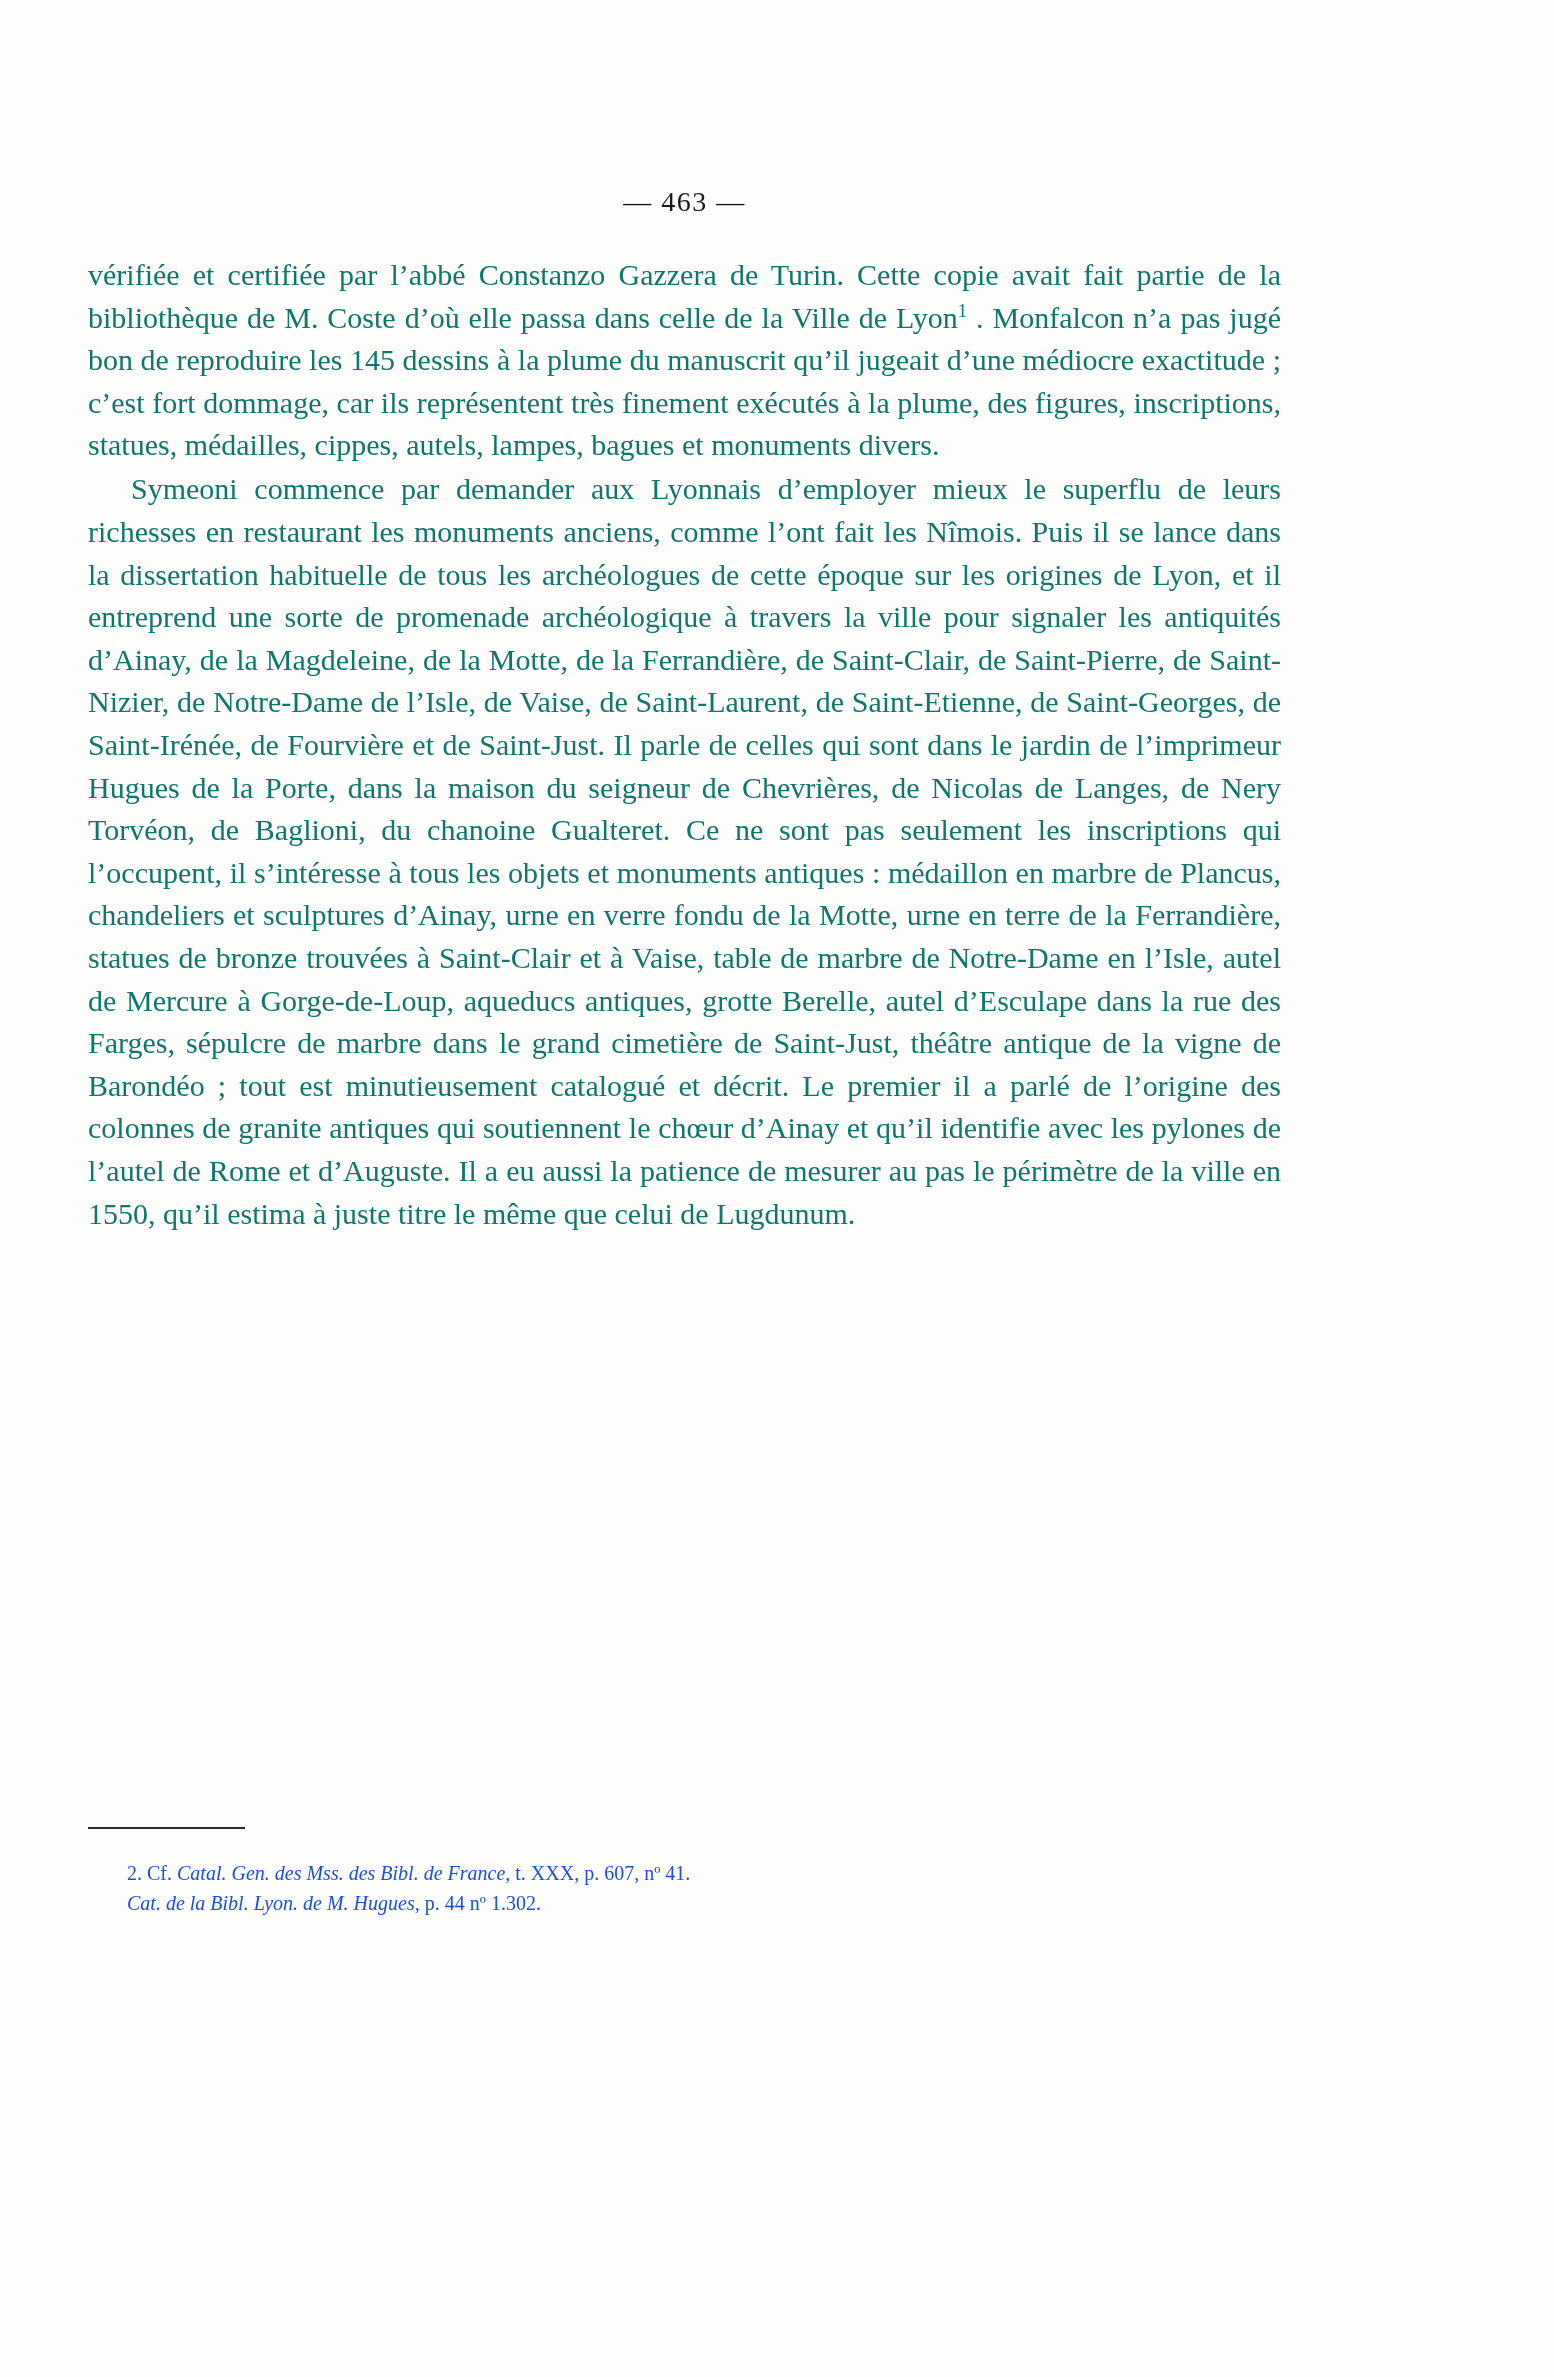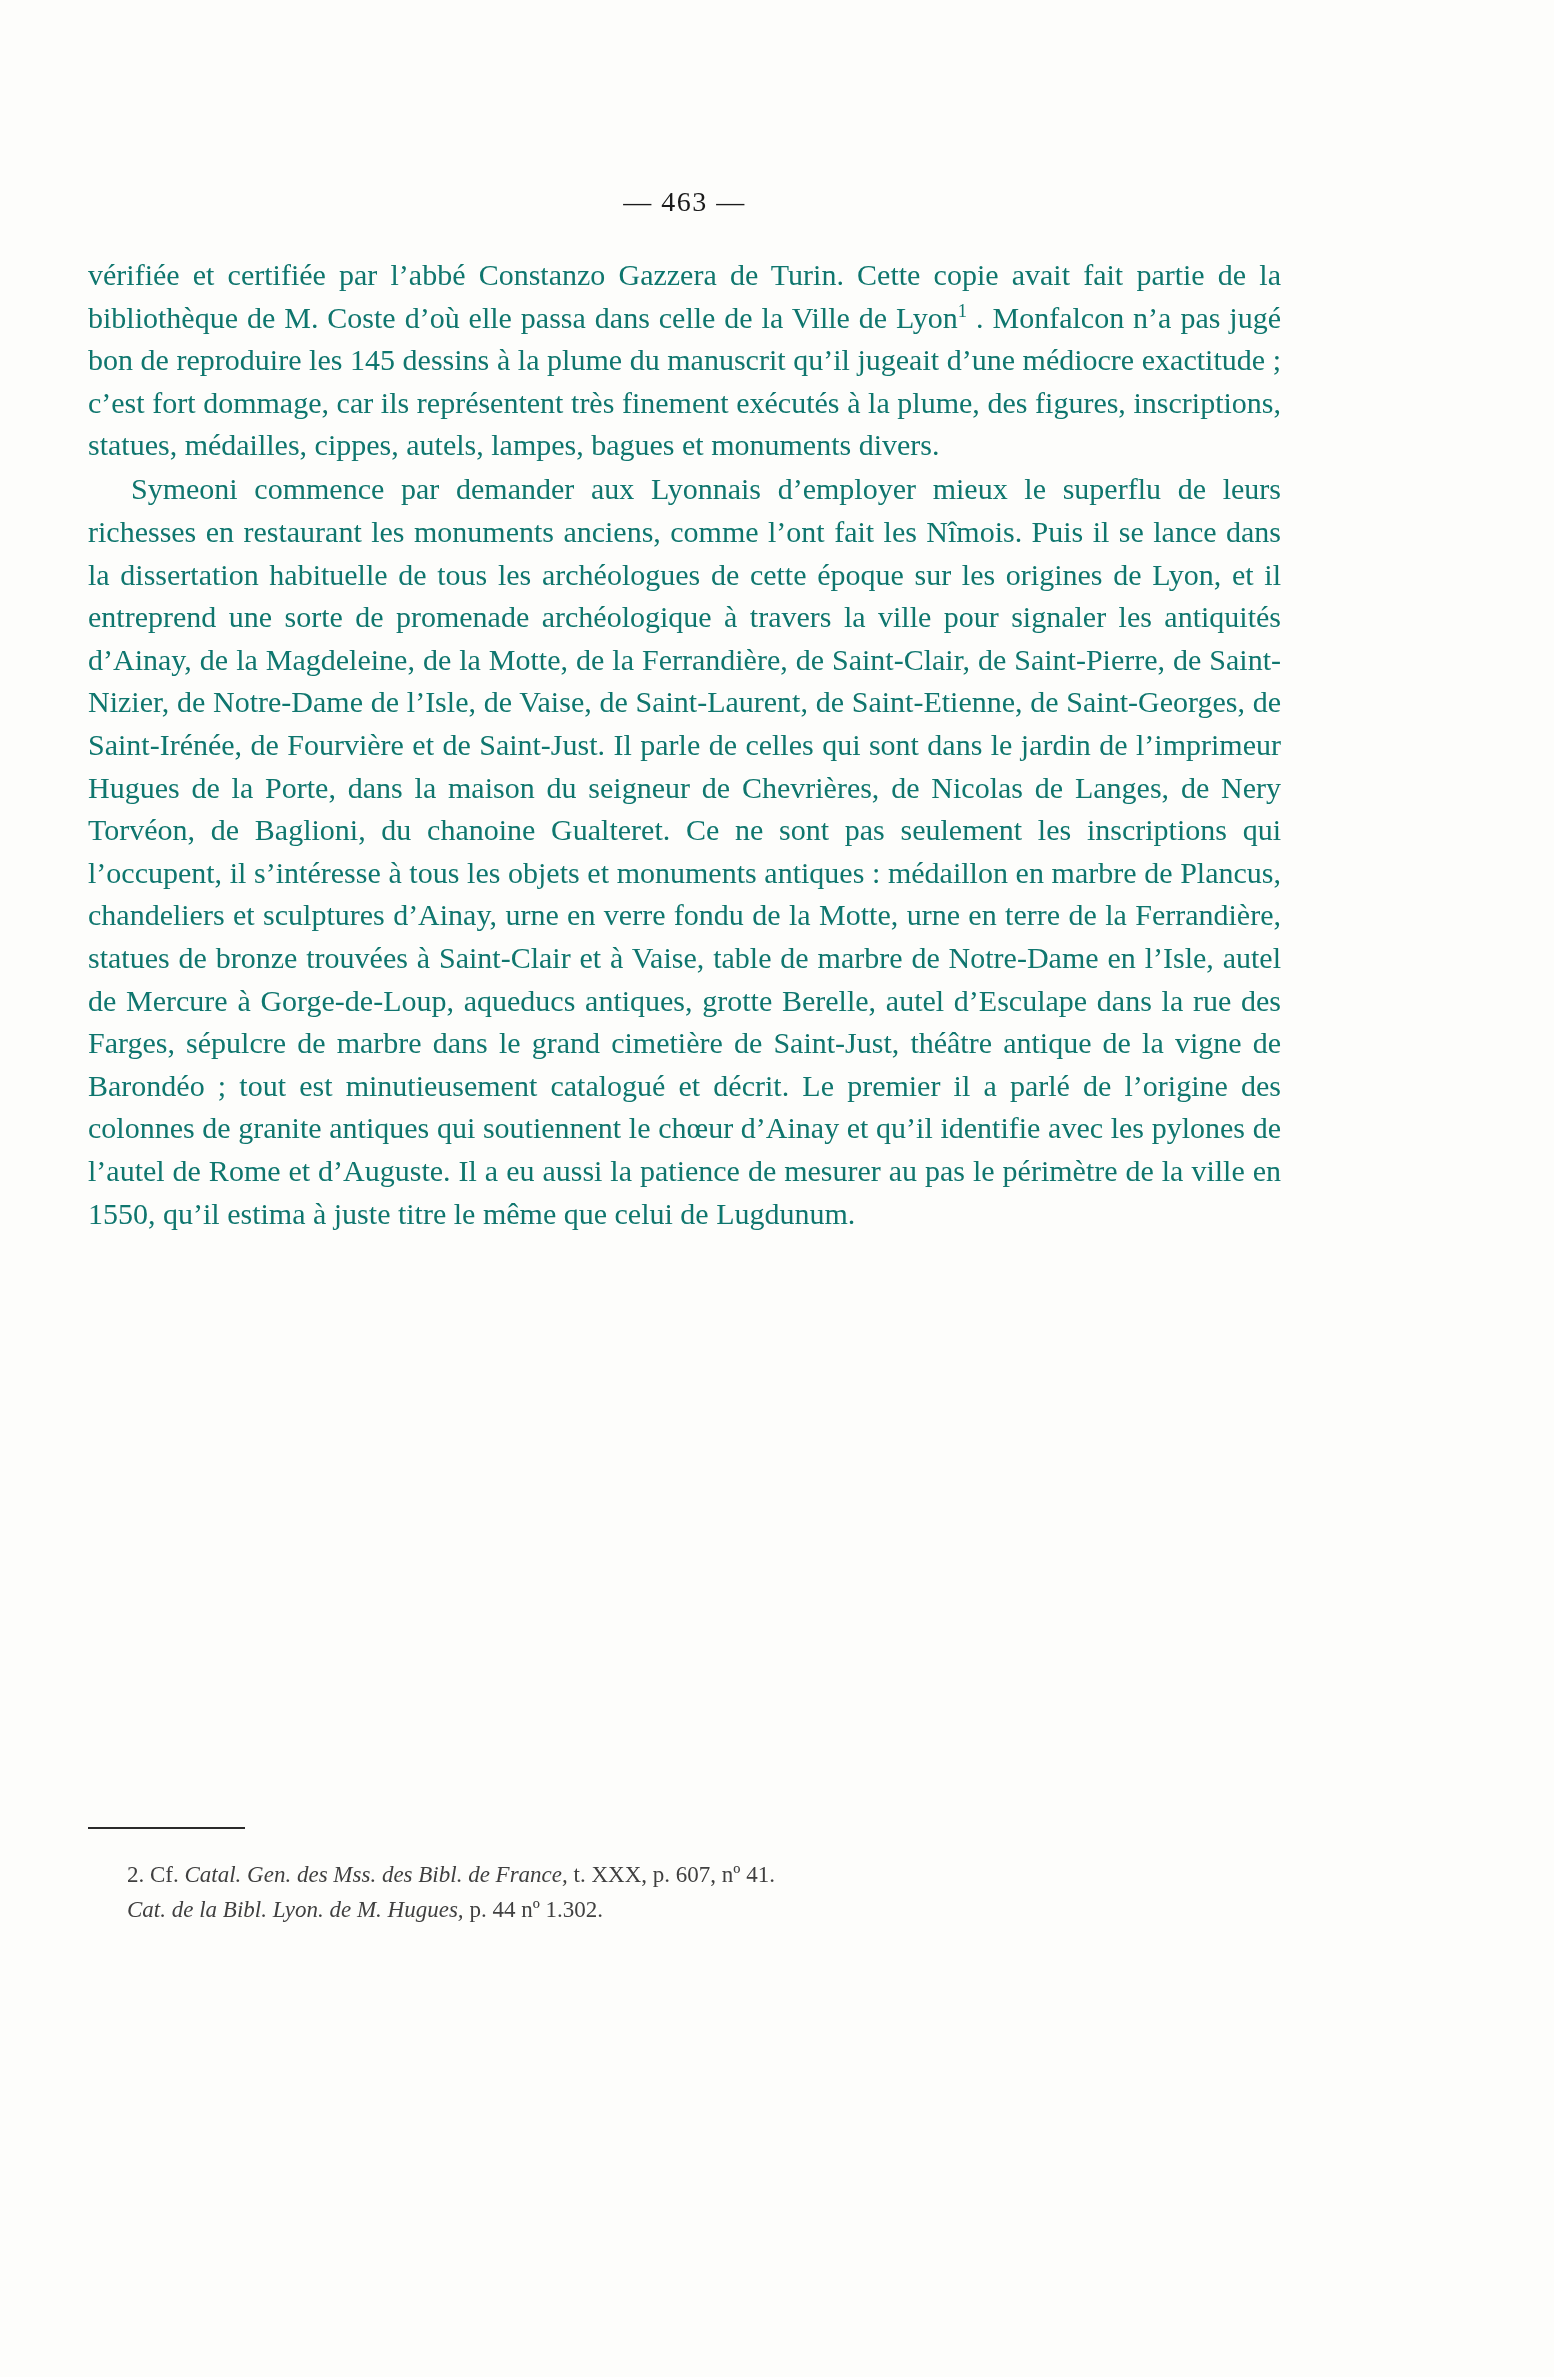--- a/index.html
+++ b/index.html
@@ -58,23 +58,23 @@
     height: 1.5px;
     background: #2a2a2a;
   }
   .footnotes {
     position: absolute;
     left: 127px;
     top: 1858px;
     width: 1119px;
   }
   .footnote {
-    font-size: 23px;
+    font-size: 20px;
     line-height: 1.5;
-    color: #404040;
+    color: #1d4ed8;
     font-family: "Liberation Serif", serif;
   }
   .footnote i {
     font-style: italic;
   }
   sup {
     font-size: 0.62em;
     vertical-align: super;
     line-height: 0;
   }

